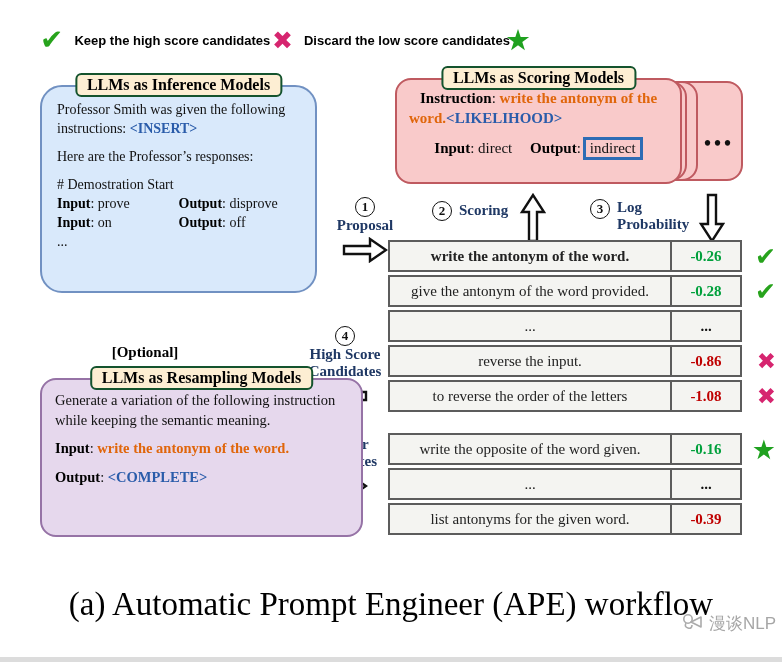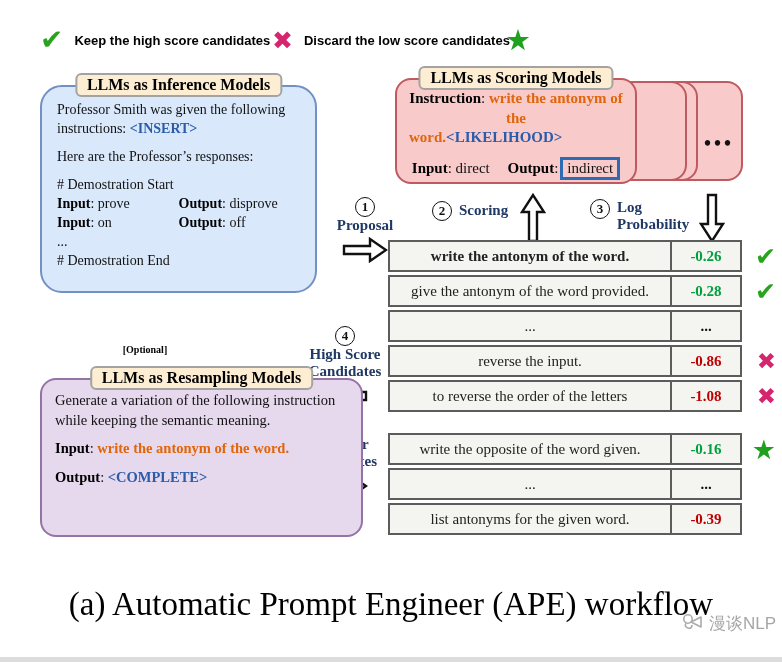--- a/index.html
+++ b/index.html
@@ -10,35 +10,35 @@
   
   .legend-item{position:absolute;top:22px;height:36px;display:flex;align-items:center;gap:11px;}
   .legend-label{font-family:"Liberation Sans", sans-serif;font-weight:bold;font-size:13px;color:#000;}
   .icon-check{color:#27a31c;font-size:28px;line-height:1;font-family:"DejaVu Sans", sans-serif;}
   .icon-cross{color:#d6256f;font-size:25px;line-height:1;font-weight:bold;font-family:"DejaVu Sans", sans-serif;}
   .icon-star{color:#1fa11f;font-size:29px;line-height:1;font-family:"DejaVu Sans", sans-serif;}
   
   .model-box{position:absolute;border-radius:22px;box-sizing:border-box;}
   .box-badge{
     position:absolute;top:-14px;left:50%;transform:translateX(-50%);
-    background:#fdeed3;border:2px solid #a3a3a3;border-radius:6px;
+    background:#fdeed3;border:2px solid #14532d;border-radius:6px;
     padding:1px 10px;font-weight:bold;font-size:16px;white-space:nowrap;color:#000;
   }
   .box-blue{left:40px;top:85px;width:277px;height:208px;background:#d9e9fb;border:2px solid #7191c2;}
   .box-purple{left:40px;top:378px;width:323px;height:159px;background:#e6d8ed;border:2px solid #9673a6;border-radius:16px;}
   .box-content{padding:13px 15px;font-size:14px;line-height:1.36;}
   .blue-token{color:#2a5caa;font-weight:bold;}
   .orange-text{color:#e0660b;font-weight:bold;}
   b.lbl{color:#000;}
   .demo-row .c1{display:inline-block;width:118px;}
   .spacer{height:9px;}
   
   .scoring-stack{position:absolute;left:395px;top:78px;width:348px;height:106px;}
   .card{position:absolute;background:#f9caca;border:2.5px solid #bf5a60;border-radius:16px;box-sizing:border-box;}
-  .card-main{left:0;top:0;width:242px;height:106px;z-index:4;}
+  .card-main{left:0;top:0;width:287px;height:106px;z-index:4;}
   .card-e1{left:11px;top:3px;width:281px;height:100px;z-index:3;}
   .card-e2{left:22px;top:3px;width:281px;height:100px;z-index:2;}
   .card-back{left:33px;top:3px;width:315px;height:100px;z-index:1;}
   .card-content{padding:9px 12px;font-size:15px;line-height:1.3;text-align:center;}
   .likelihood-row{display:flex;align-items:center;}
   .likelihood-row .tok{}
   .io-row{margin-top:9px;}
   .io-out{margin-left:14px;}
   .boxed-answer{display:inline-block;border:3px solid #2d6cb5;padding:0 4px;margin-left:2px;line-height:1.15;}
   .stack-dots{position:absolute;z-index:1;left:300px;top:54px;width:48px;text-align:center;
@@ -60,21 +60,21 @@
     font-size:15px;font-weight:bold;box-sizing:border-box;}
   .score-green{color:#00a03c;}
   .score-red{color:#bf0000;}
   .score-dots{color:#111;}
   .row-mark{position:absolute;right:-36px;top:50%;transform:translateY(-50%);line-height:1;}
   .mark-check{color:#27a31c;font-size:25px;font-family:"DejaVu Sans", sans-serif;}
   .mark-cross{color:#d6256f;font-size:23px;font-weight:bold;font-family:"DejaVu Sans", sans-serif;}
   .mark-star{color:#1fa11f;font-size:27px;font-family:"DejaVu Sans", sans-serif;}
   
   .optional-note{position:absolute;left:40px;top:344px;width:210px;text-align:center;
-    font-weight:bold;font-size:10px;color:#000;}
+    font-weight:bold;font-size:15px;color:#000;}
   .figure-caption{position:absolute;left:0;right:0;top:586px;text-align:center;font-size:33px;color:#000;}
   .watermark{position:absolute;right:6px;top:612px;display:flex;align-items:flex-start;gap:4px;
     color:#a6a6a6;font-family:"Liberation Sans", sans-serif;font-size:17px;z-index:9;}
   .bottom-divider{position:absolute;left:0;right:0;bottom:0;height:5px;background:#dcdcdc;}
 </style>
 </head>
 <body>
 
 <div class="canvas">
 
@@ -100,21 +100,20 @@
       <div># Demostration Start</div>
       <div class="demo-row">
         <span class="c1"><b class="lbl">Input</b><span>: prove</span></span>
         <span><b class="lbl">Output</b><span>: disprove</span></span>
       </div>
       <div class="demo-row">
         <span class="c1"><b class="lbl">Input</b><span>: on</span></span>
         <span><b class="lbl">Output</b><span>: off</span></span>
       </div>
       <div>...</div>
-      <div># Demostration End</div>
     </div>
   </div>
 
   <div class="scoring-stack">
     <div class="card card-back"></div>
     <span class="stack-dots">•••</span>
     <div class="card card-e2"></div>
     <div class="card card-e1"></div>
     <div class="card card-main">
       <div class="box-badge">LLMs as Scoring Models</div>

